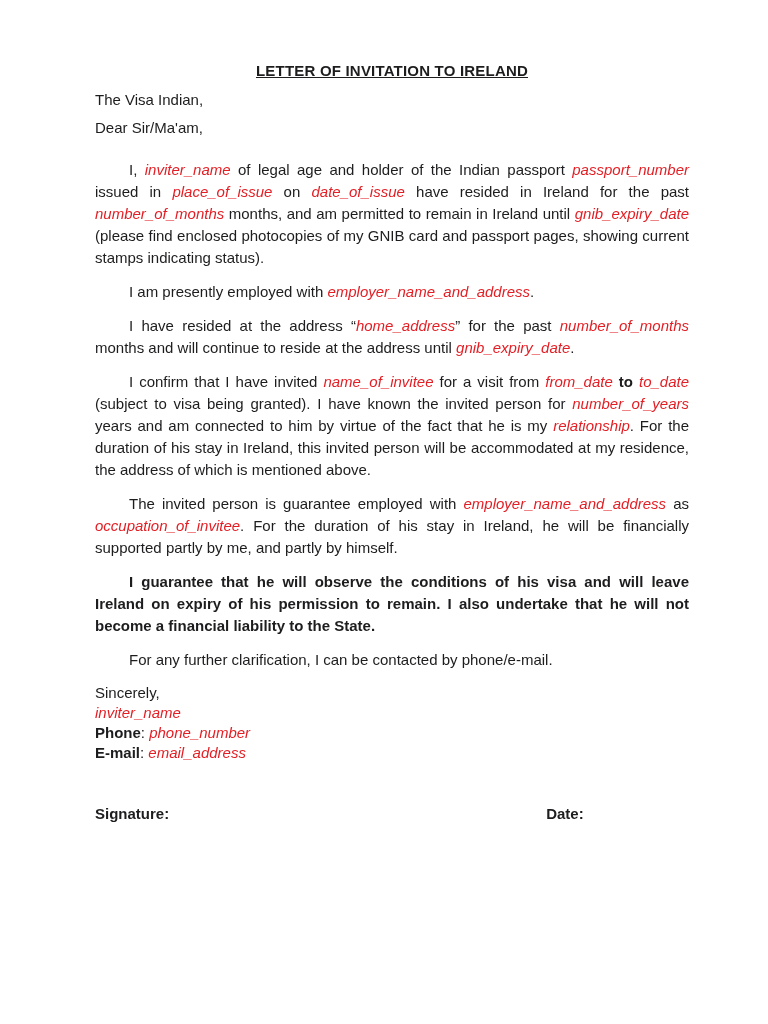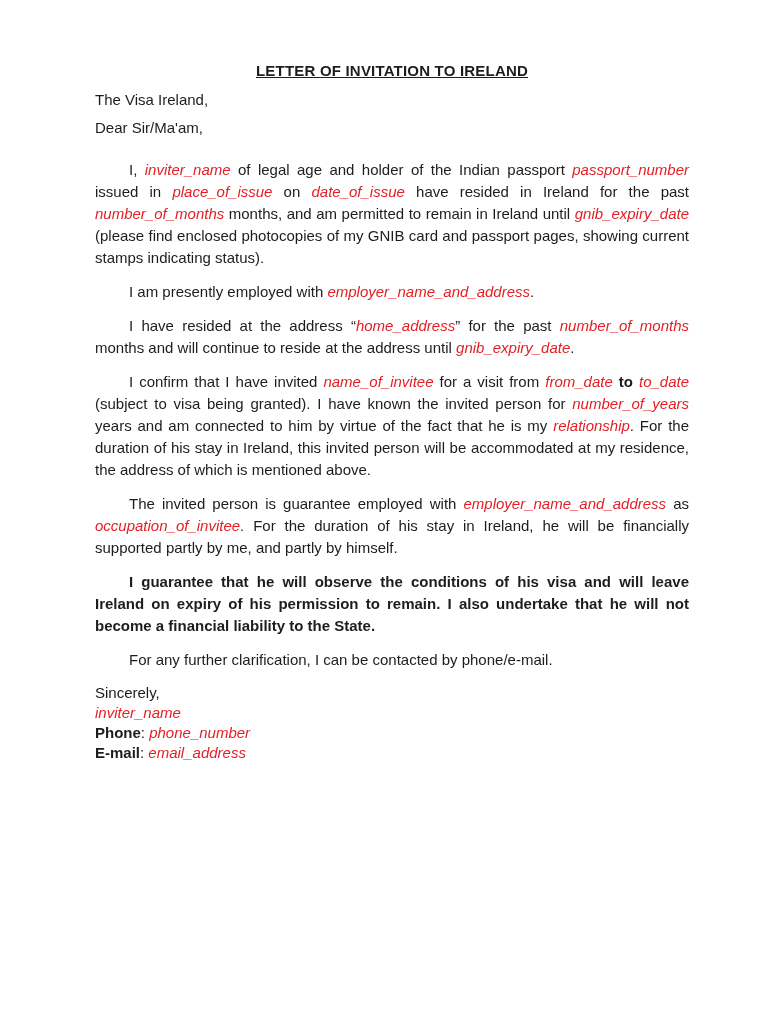--- a/index.html
+++ b/index.html
@@ -49,21 +49,21 @@
   .date-label{font-weight:bold;margin-left:377px;}
 </style>
 </head>
 <body>
 
 <div class="page">
 
   <h1 class="title">LETTER OF INVITATION TO IRELAND</h1>
 
   <div class="recipient">
-      <div class="line">The Visa Ireland,</div>
+      <div class="line">The Visa Indian,</div>
     </div>
 
   <div class="salutation">Dear Sir/Ma'am,</div>
 
   <div class="body">
       <p class="para"><span>I, </span><span class="ph">inviter_name</span><span> of legal age and holder of the Indian passport </span><span class="ph">passport_number</span><span> issued in </span><span class="ph">place_of_issue</span><span> on </span><span class="ph">date_of_issue</span><span> have resided in Ireland for the past </span><span class="ph">number_of_months</span><span> months, and am permitted to remain in Ireland until </span><span class="ph">gnib_expiry_date</span><span> (please find enclosed photocopies of my GNIB card and passport pages, showing current stamps indicating status).</span></p>
       <p class="para"><span>I am presently employed with </span><span class="ph">employer_name_and_address</span><span>.</span></p>
       <p class="para"><span>I have resided at the address “</span><span class="ph">home_address</span><span>” for the past </span><span class="ph">number_of_months</span><span> months and will continue to reside at the address until </span><span class="ph">gnib_expiry_date</span><span>.</span></p>
       <p class="para"><span>I confirm that I have invited </span><span class="ph">name_of_invitee</span><span> for a visit from </span><span class="ph">from_date</span><span> </span><span class="b">to</span><span> </span><span class="ph">to_date</span><span> (subject to visa being granted). I have known the invited person for </span><span class="ph">number_of_years</span><span> years and am connected to him by virtue of the fact that he is my </span><span class="ph">relationship</span><span>. For the duration of his stay in Ireland, this invited person will be accommodated at my residence, the address of which is mentioned above.</span></p>
       <p class="para"><span>The invited person is guarantee employed with </span><span class="ph">employer_name_and_address</span><span> as </span><span class="ph">occupation_of_invitee</span><span>. For the duration of his stay in Ireland, he will be financially supported partly by me, and partly by himself.</span></p>
@@ -71,14 +71,18 @@
       <p class="para"><span>For any further clarification, I can be contacted by phone/e-mail.</span></p>
     </div>
 
   <div class="closing">
     <div class="line">Sincerely,</div>
     <div class="line ph">inviter_name</div>
     <div class="line"><span class="b">Phone</span><span>: </span><span class="ph">phone_number</span></div>
     <div class="line"><span class="b">E-mail</span><span>: </span><span class="ph">email_address</span></div>
   </div>
 
+  <div class="sigrow">
+    <span class="sig-label">Signature:</span>
+    <span class="date-label">Date:</span>
+  </div>
 
 </div>
 
 </body></html>

